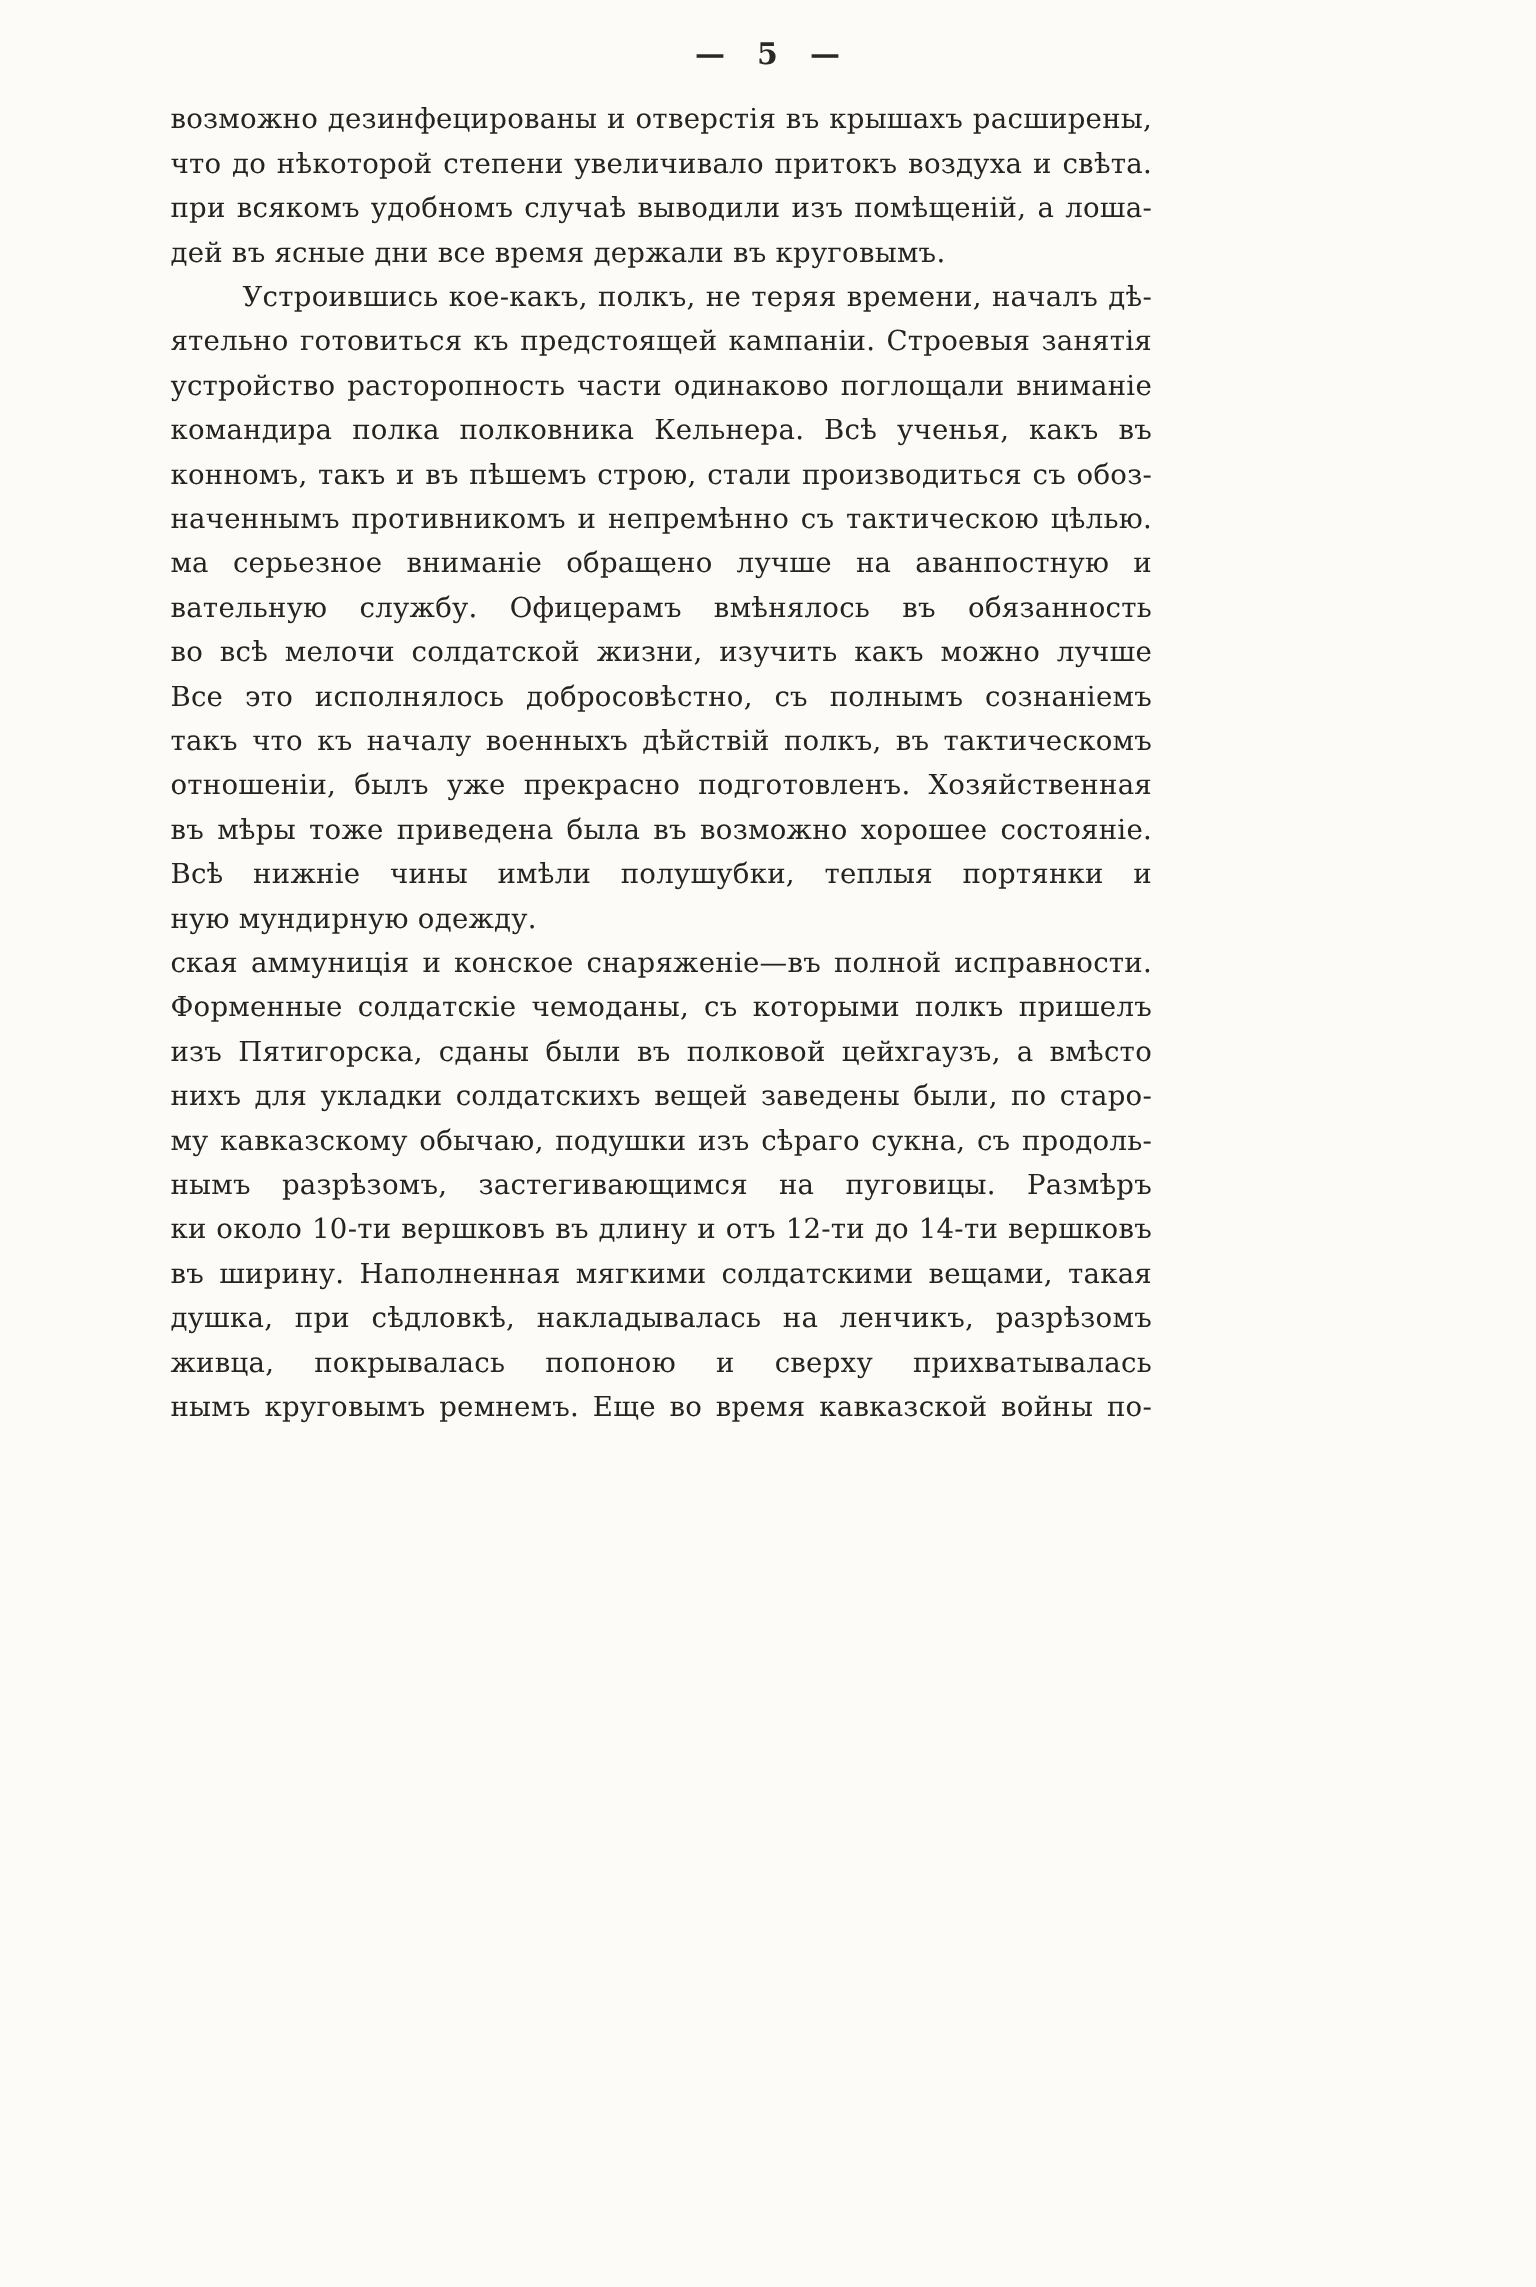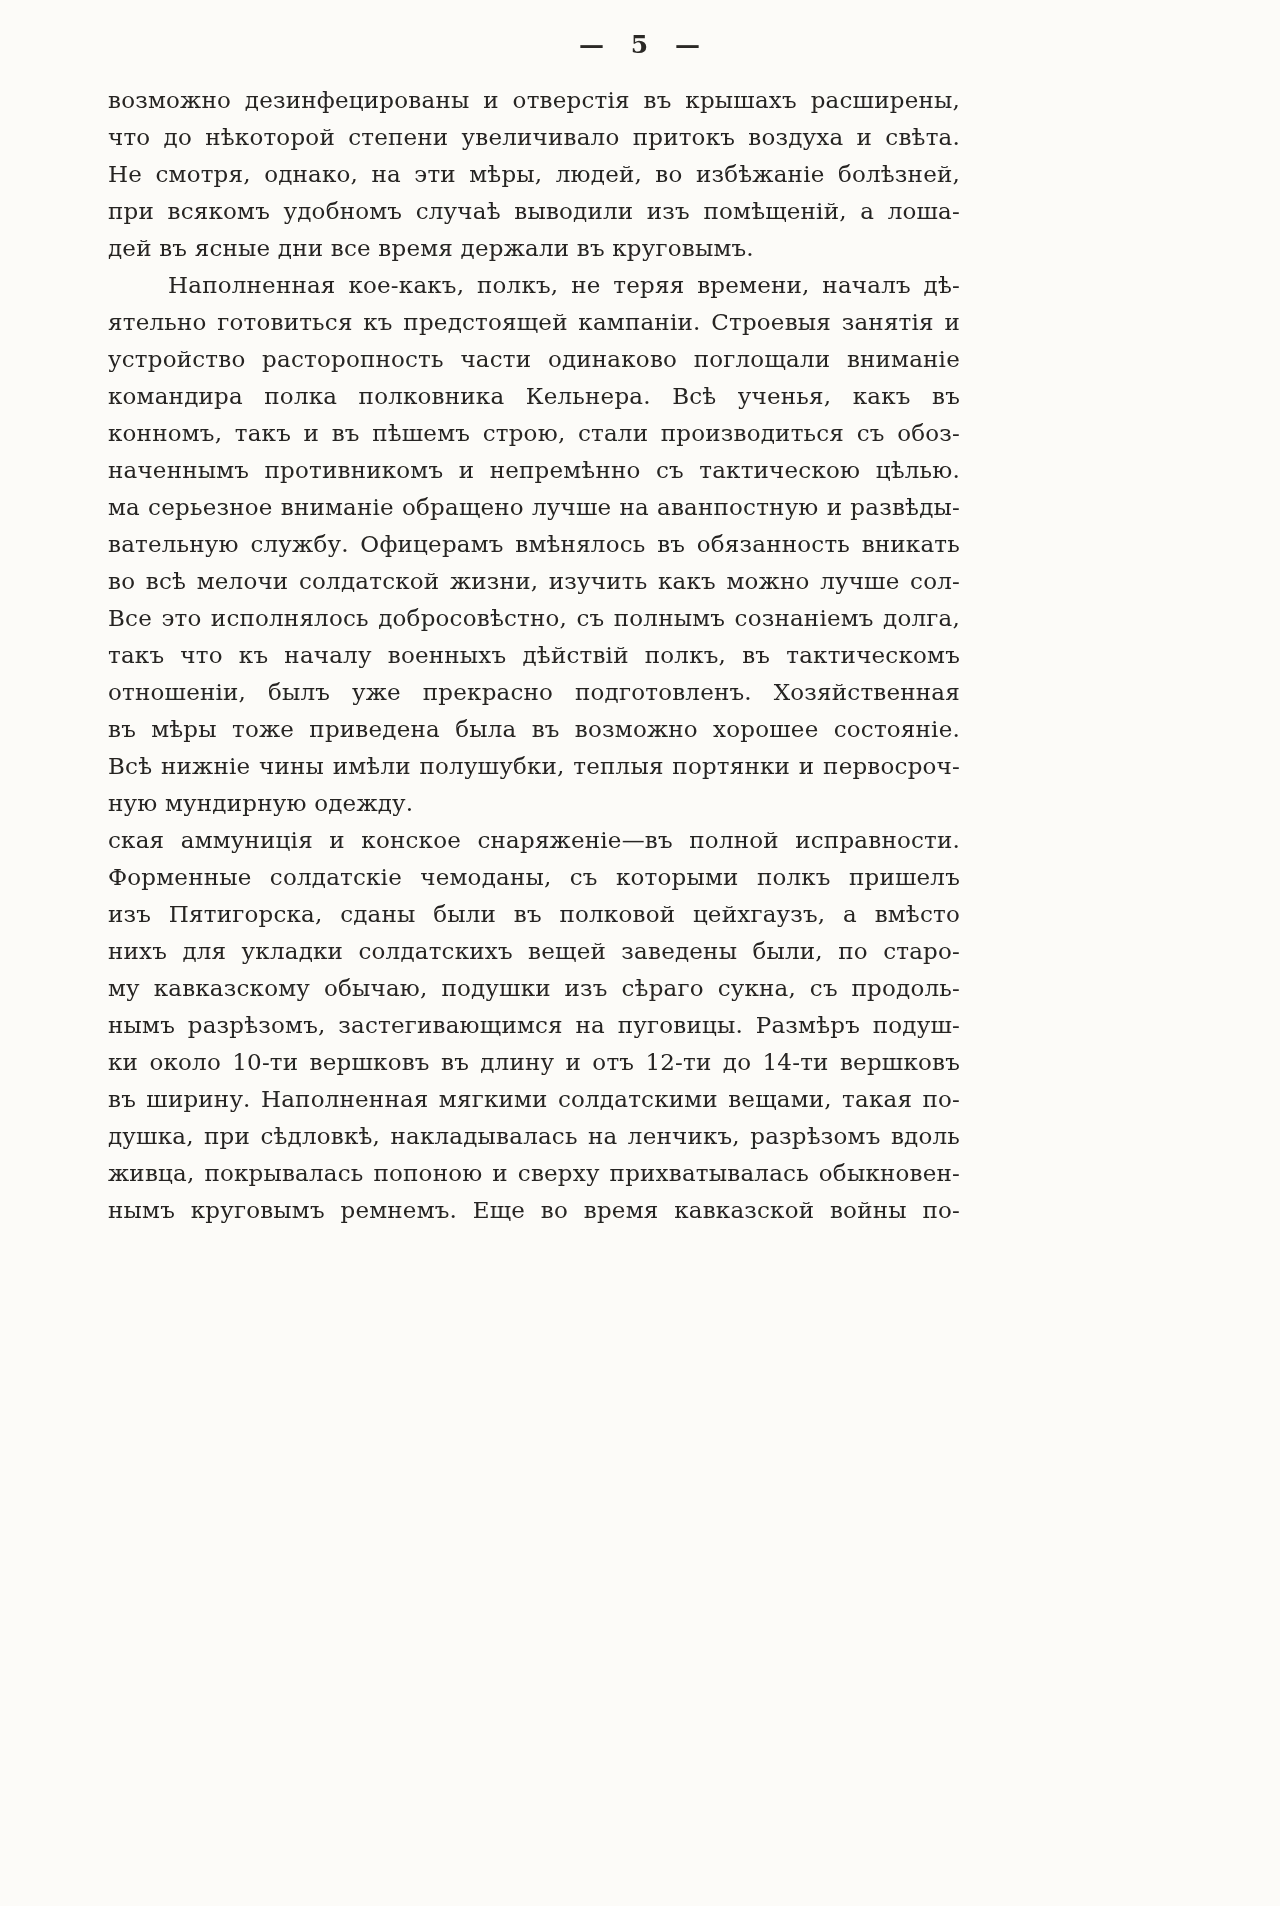--- a/index.html
+++ b/index.html
@@ -38,43 +38,43 @@
   }
   .paragraph {
     margin: 0;
   }
   .line {
     height: 37px;
     overflow: hidden;
     text-align: justify;
     text-align-last: justify;
     white-space: normal;
+    margin-left: 34px;
   }
   .line.indent {
     text-indent: 60px;
   }
   .line.last-left {
     text-align-last: left;
   }
 </style>
 </head>
 <body>
 
 <div class="page">
   <div class="page-header">— 5 —</div>
   <div class="text-block">
       <div class="paragraph">
         <div class="line">возможно  дезинфецированы  и отверстія  въ  крышахъ  расширены,</div>
         <div class="line">что до нѣкоторой степени  увеличивало притокъ воздуха и свѣта.</div>
-        <div class="line">Не  смотря, однако, на эти мѣры, людей, во избѣжаніе болѣзней,</div>
         <div class="line">при всякомъ удобномъ  случаѣ выводили изъ помѣщеній, а лоша-</div>
         <div class="line last-left">дей въ ясные дни все время держали въ круговымъ.</div>
       </div>
       <div class="paragraph">
-        <div class="line indent">Наполненная кое-какъ, полкъ, не теряя времени, началъ дѣ-</div>
+        <div class="line indent">Устроившись кое-какъ, полкъ, не теряя времени, началъ дѣ-</div>
         <div class="line">ятельно готовиться къ предстоящей кампаніи. Строевыя занятія и</div>
         <div class="line">устройство расторопность части одинаково поглощали вниманіе</div>
         <div class="line">командира полка полковника Кельнера. Всѣ ученья, какъ въ</div>
         <div class="line">конномъ, такъ и въ пѣшемъ строю, стали производиться съ обоз-</div>
         <div class="line">наченнымъ противникомъ и непремѣнно съ тактическою цѣлью. Весь-</div>
         <div class="line">ма серьезное вниманіе обращено лучше на аванпостную и развѣды-</div>
         <div class="line">вательную службу. Офицерамъ вмѣнялось въ обязанность вникать</div>
         <div class="line">во всѣ мелочи солдатской жизни, изучить какъ можно лучше сол-</div>
         <div class="line">Все это исполнялось добросовѣстно, съ полнымъ сознаніемъ долга,</div>
         <div class="line">такъ что къ началу военныхъ дѣйствій полкъ, въ тактическомъ</div>

